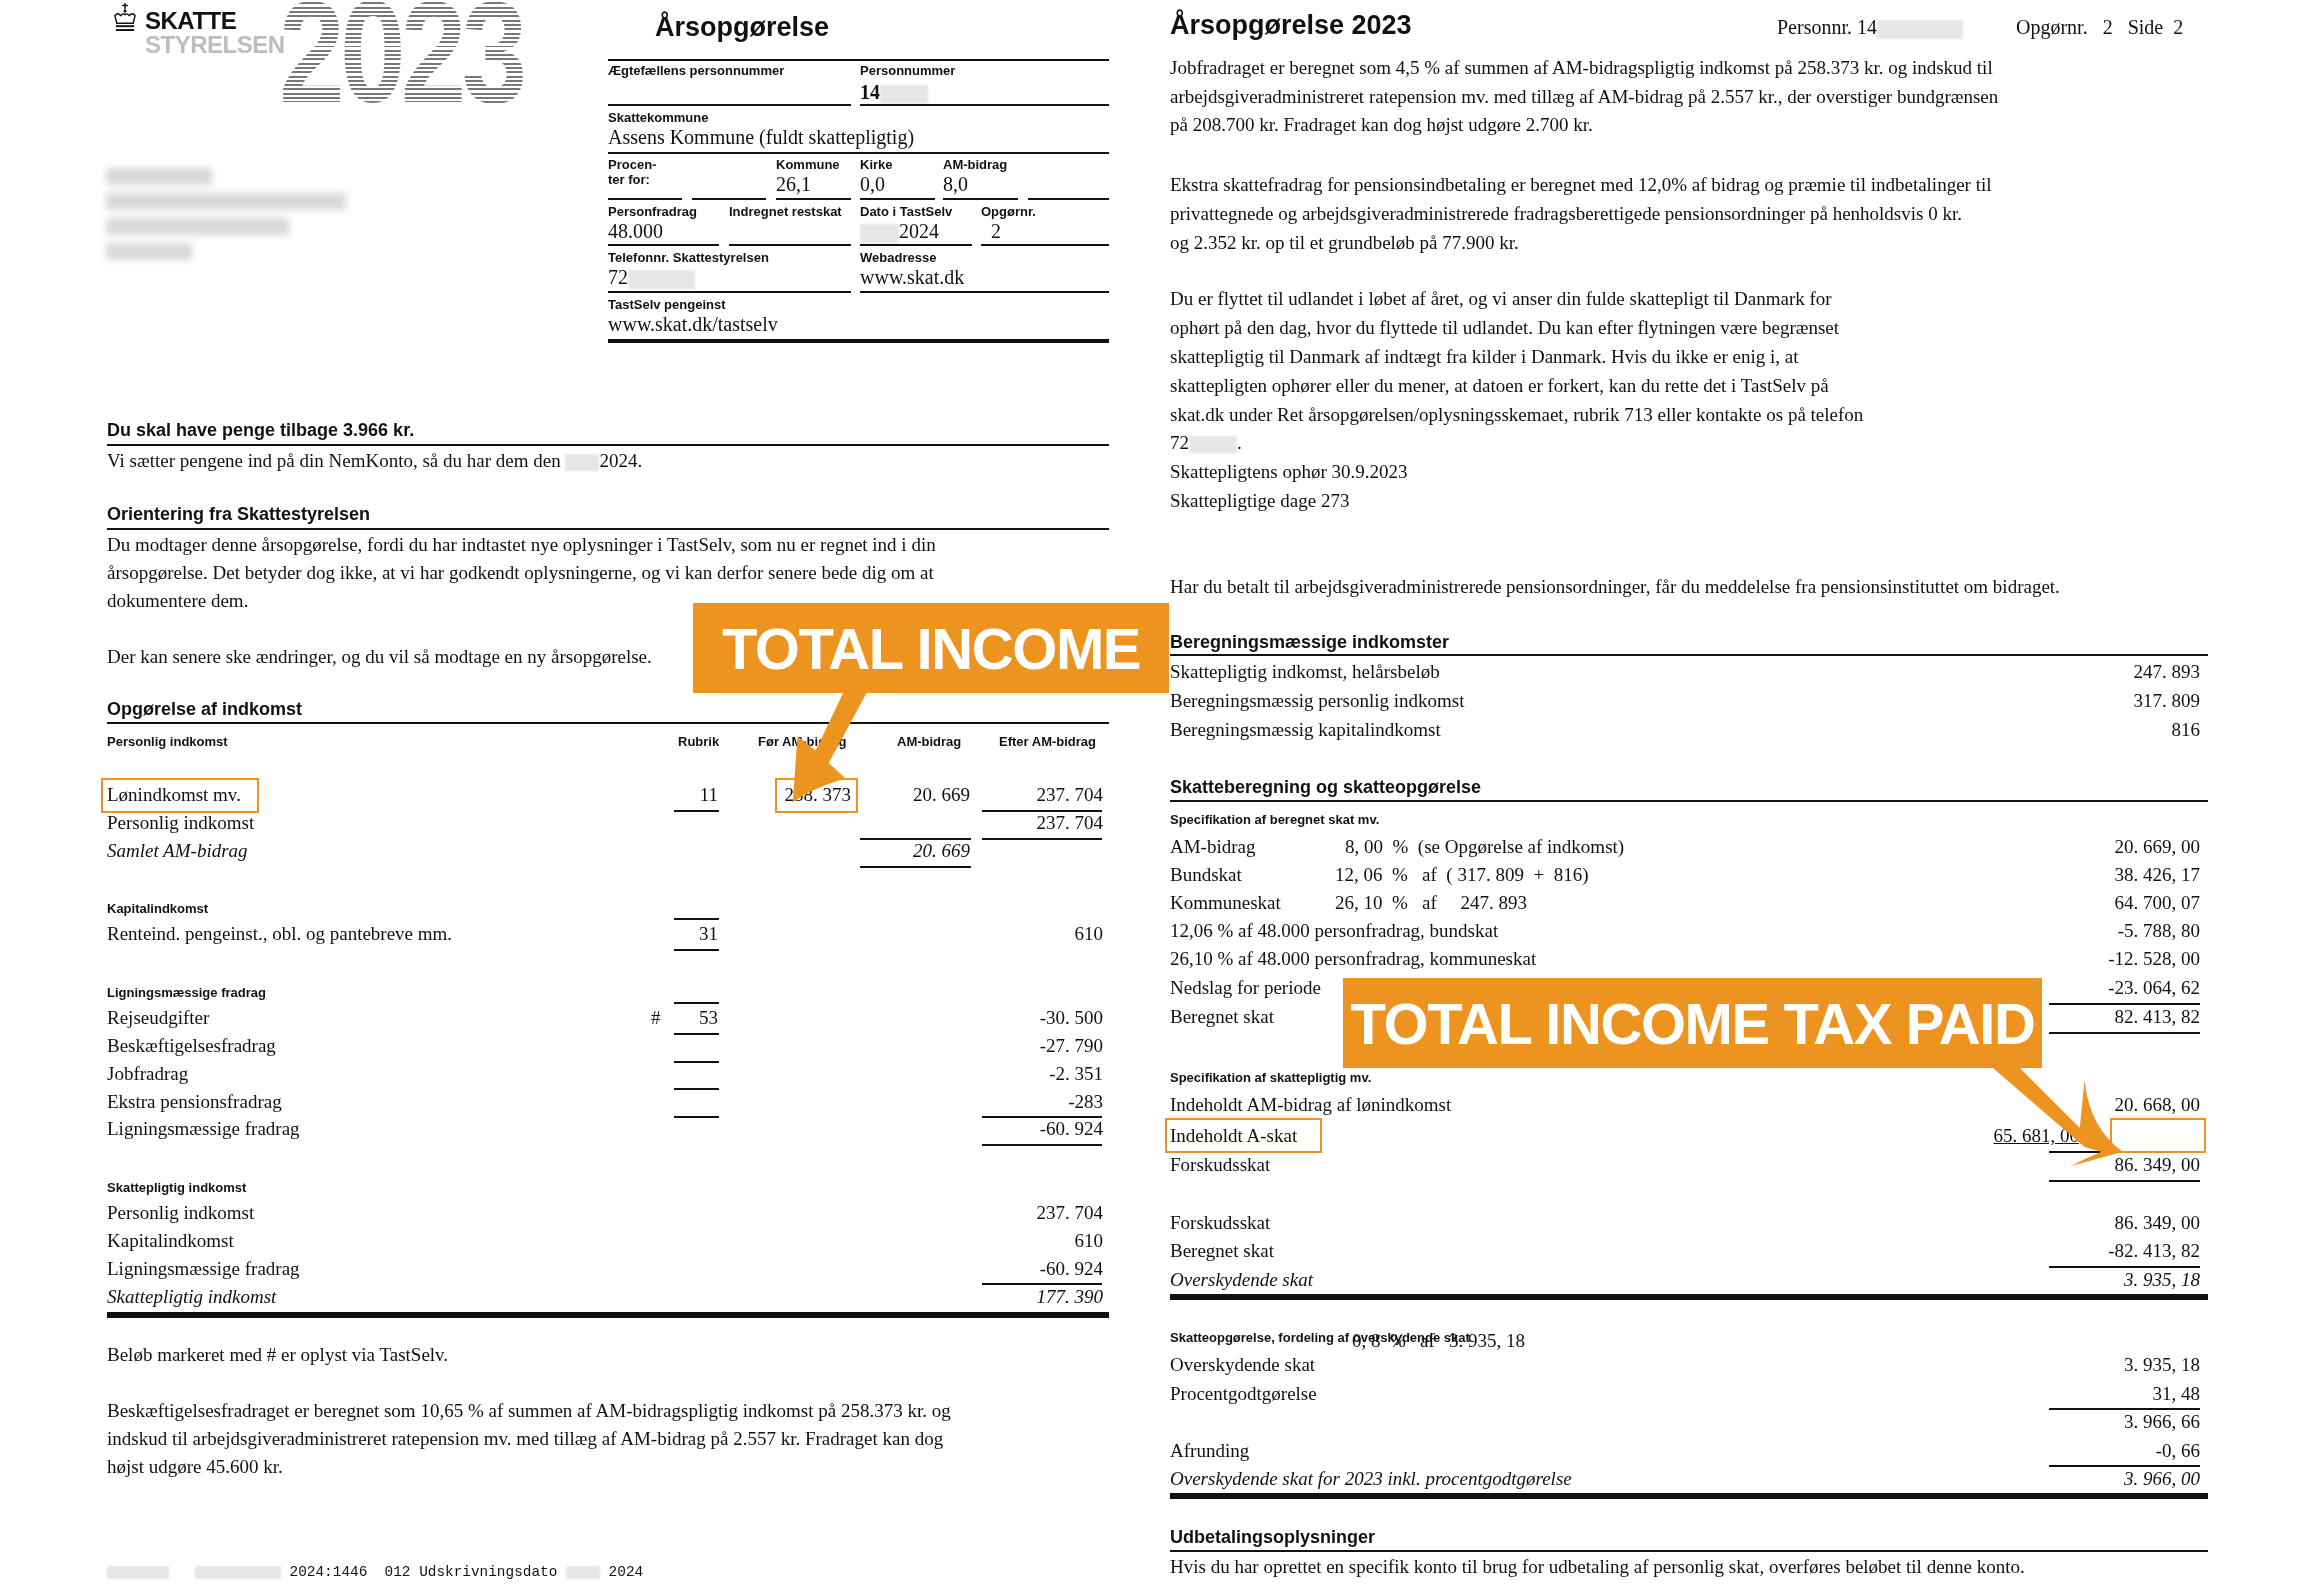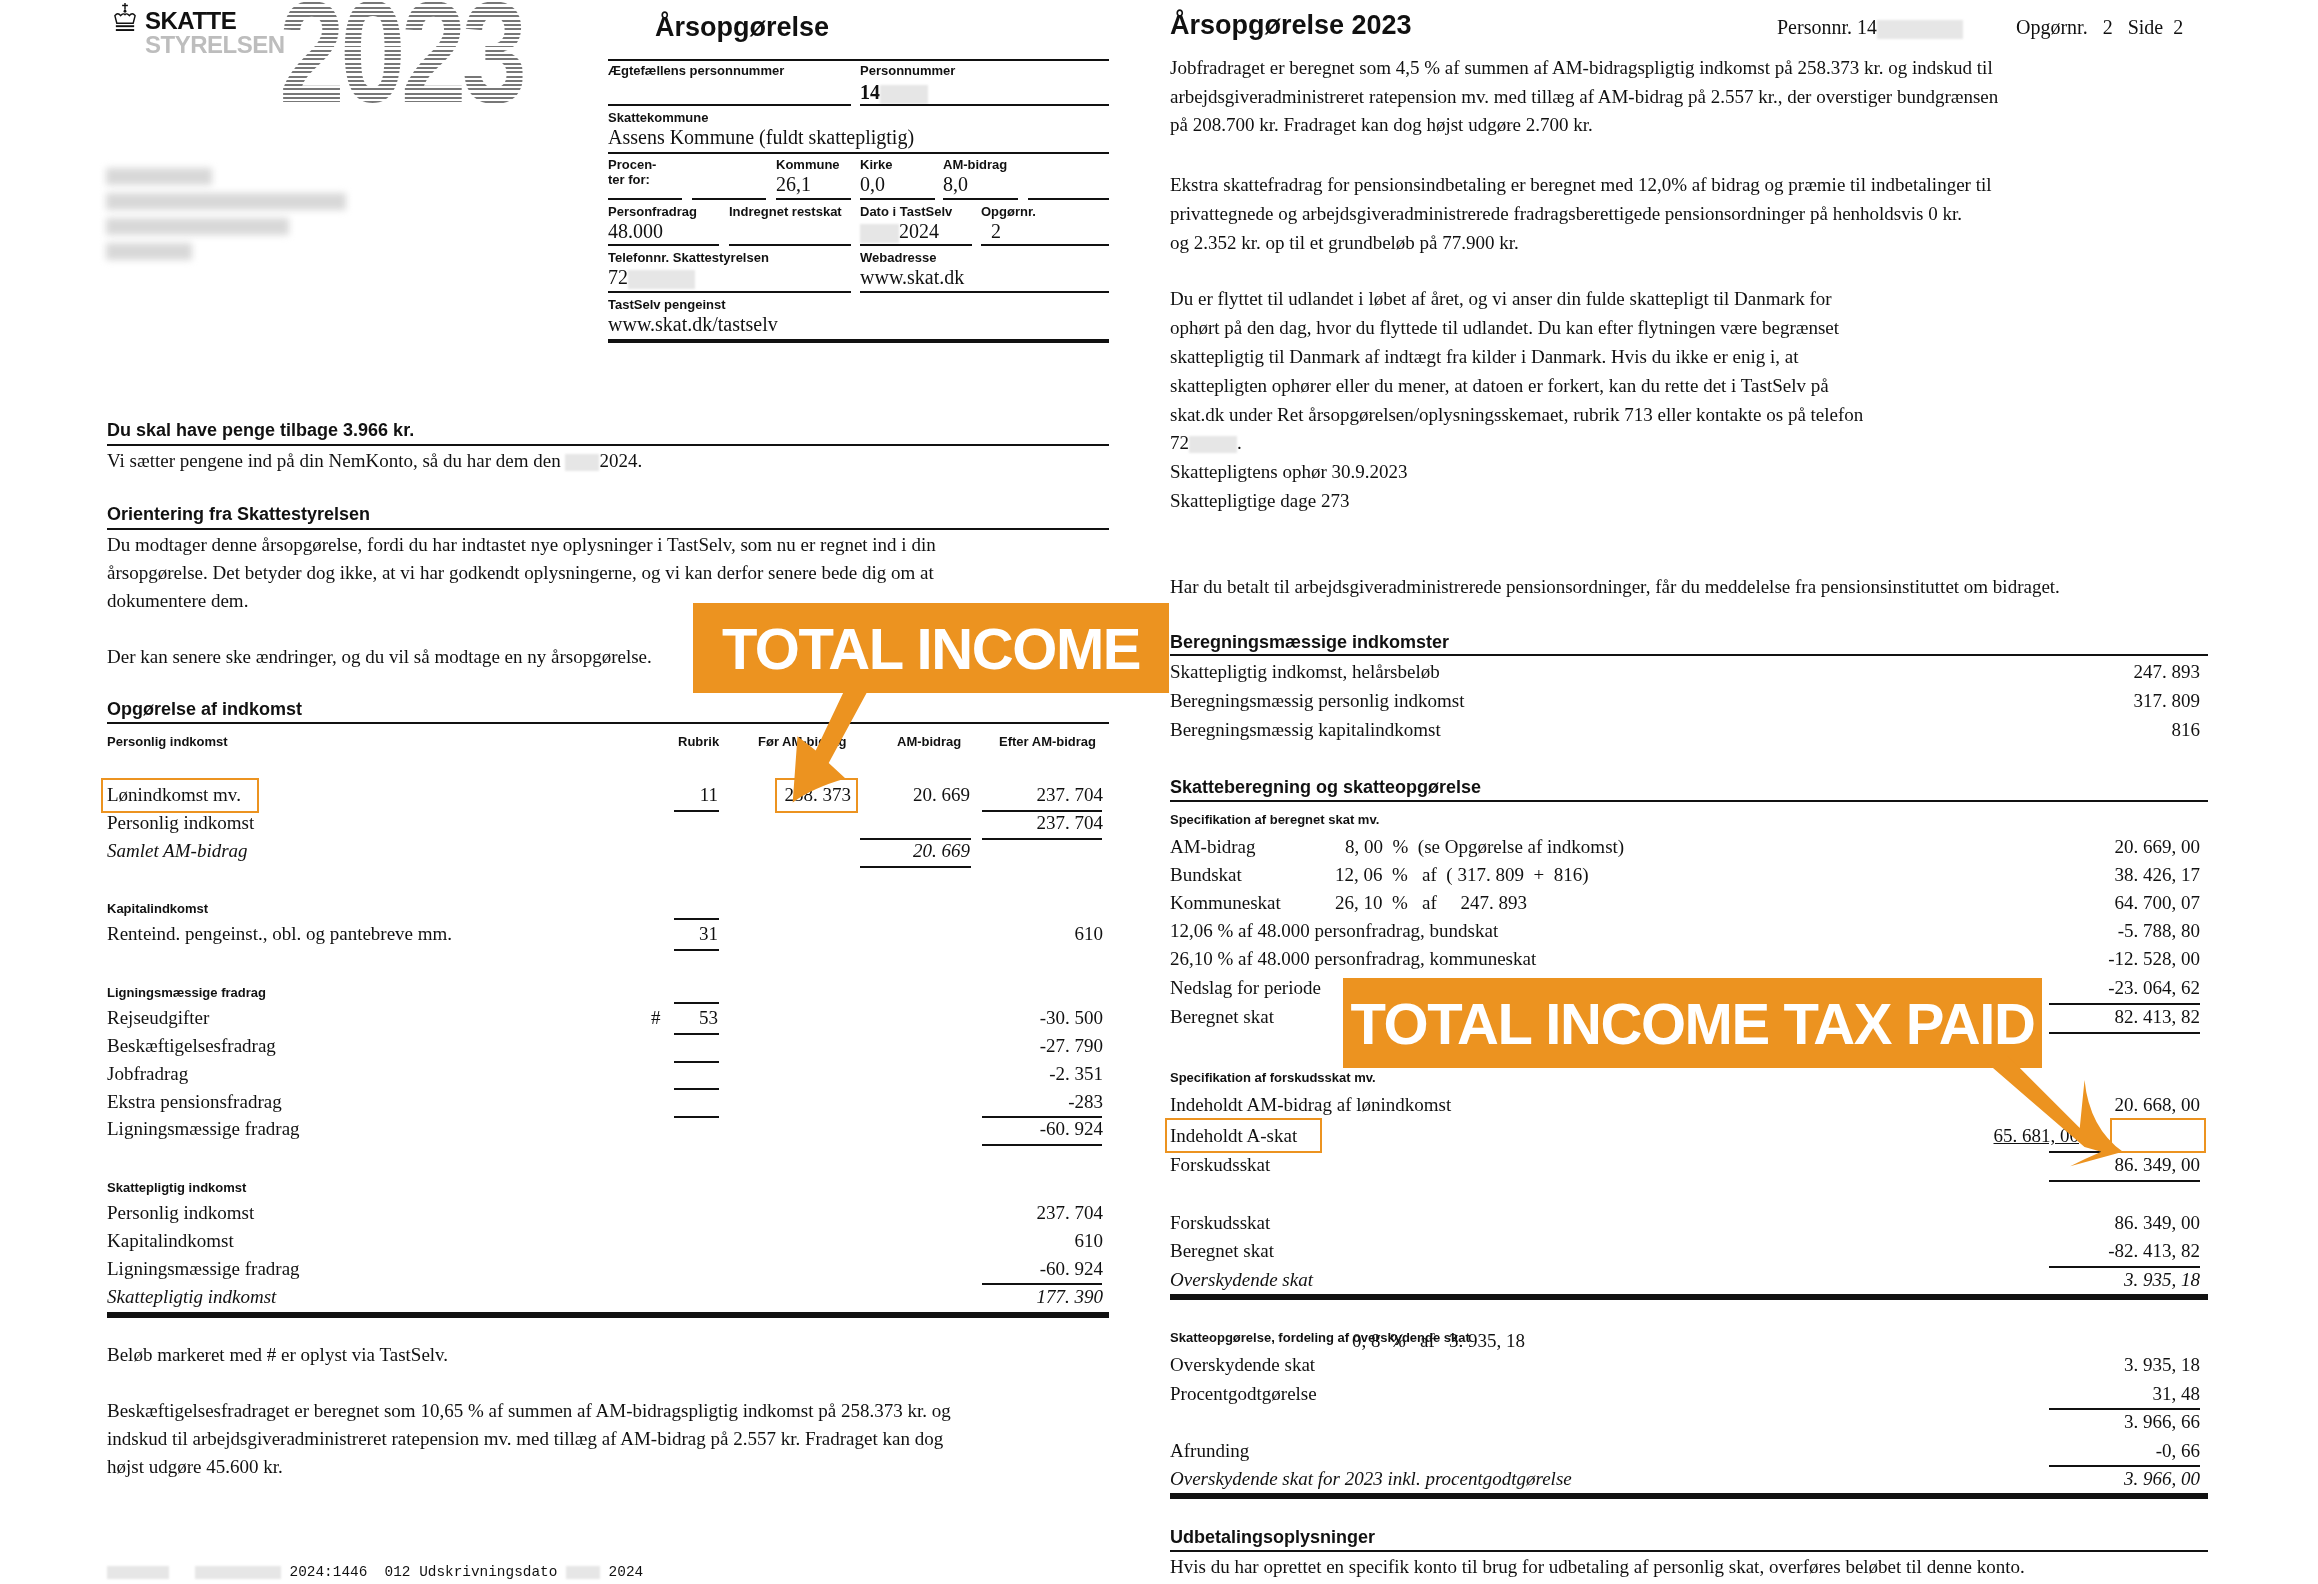--- a/index.html
+++ b/index.html
@@ -310,21 +310,21 @@
     <div class="row" style="left:1170px; top:974px;">Nedslag for periode</div>
     <div class="row num" style="left:2041px; top:974px; width:159px;">-23. 064, 62</div>
   </div>
   <div class="u" style="left:2049px; top:1003px; width:151px;"></div>
   <div>
     <div class="row" style="left:1170px; top:1003px;">Beregnet skat</div>
     <div class="row num" style="left:2041px; top:1003px; width:159px;">82. 413, 82</div>
   </div>
   <div class="u" style="left:2049px; top:1032px; width:151px;"></div>
 
-  <div class="abs sub" style="left:1170px; top:1070px;">Specifikation af forskudsskat mv.</div>
+  <div class="abs sub" style="left:1170px; top:1070px;">Specifikation af skattepligtig mv.</div>
   <div>
     <div class="row" style="left:1170px; top:1091px;">Indeholdt AM-bidrag af lønindkomst</div>
     <div class="row num" style="left:2041px; top:1091px; width:159px;">20. 668, 00</div>
   </div>
   <div>
     <div class="row" style="left:1170px; top:1122px;">Indeholdt A-skat</div>
     <div class="row num" style="left:1920px; top:1122px; width:159px;text-decoration:underline;">65. 681, 00</div>
   </div>
   <div class="u" style="left:2049px; top:1151px; width:151px;"></div>
   <div>

